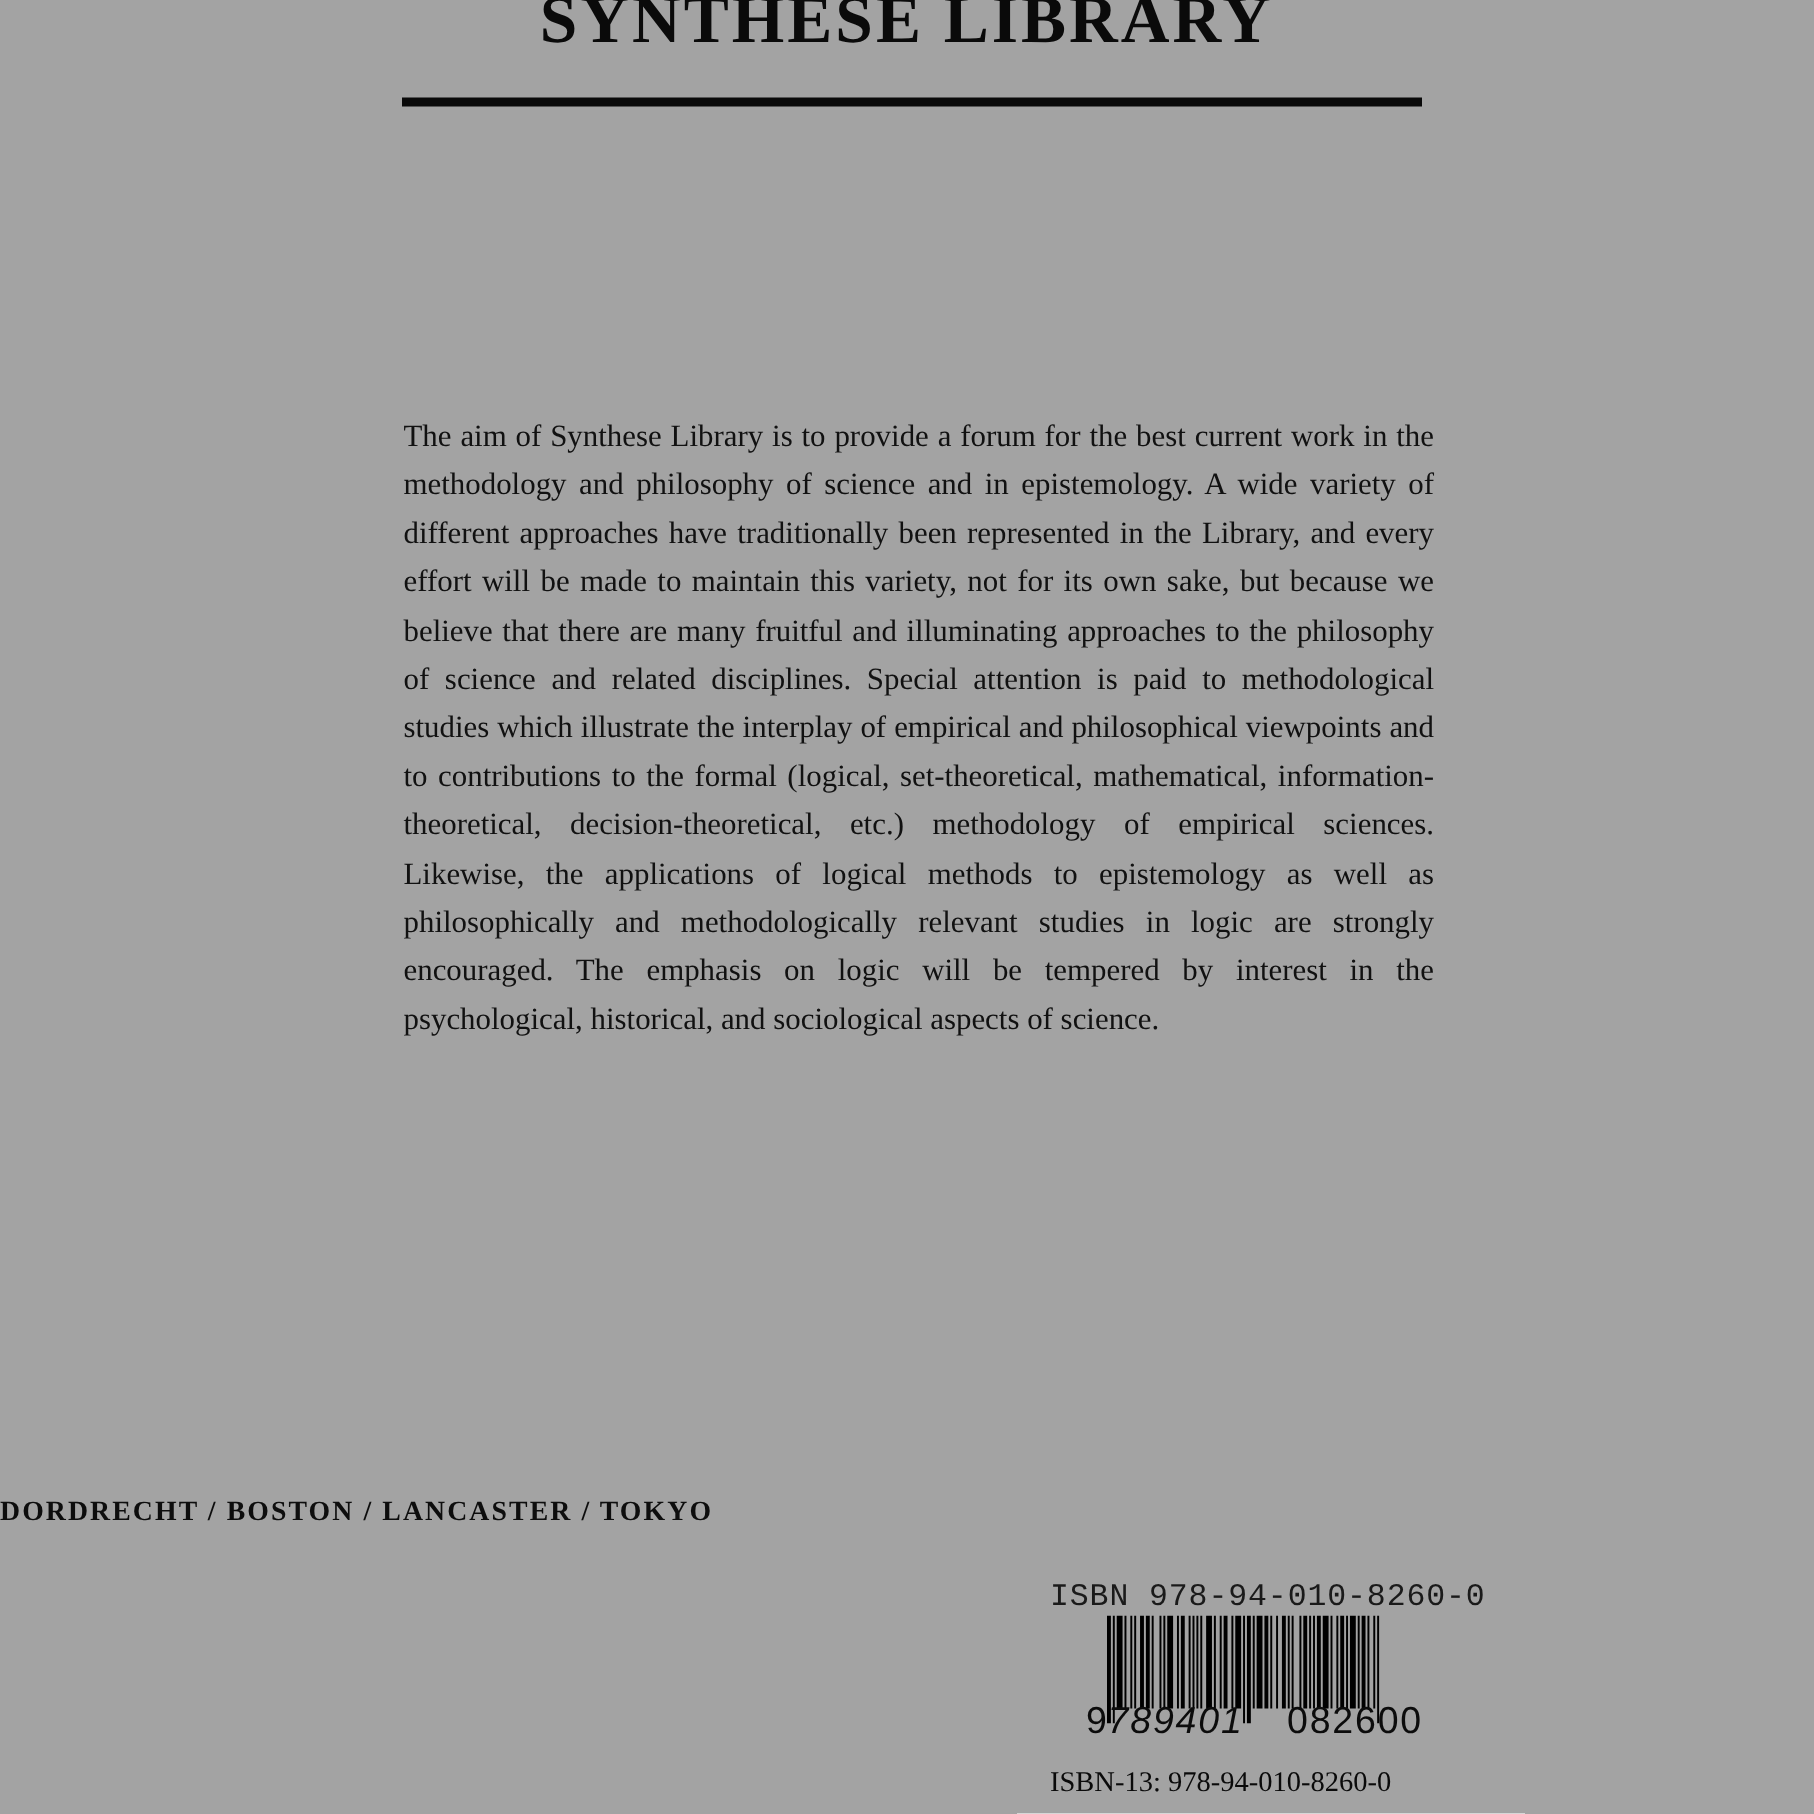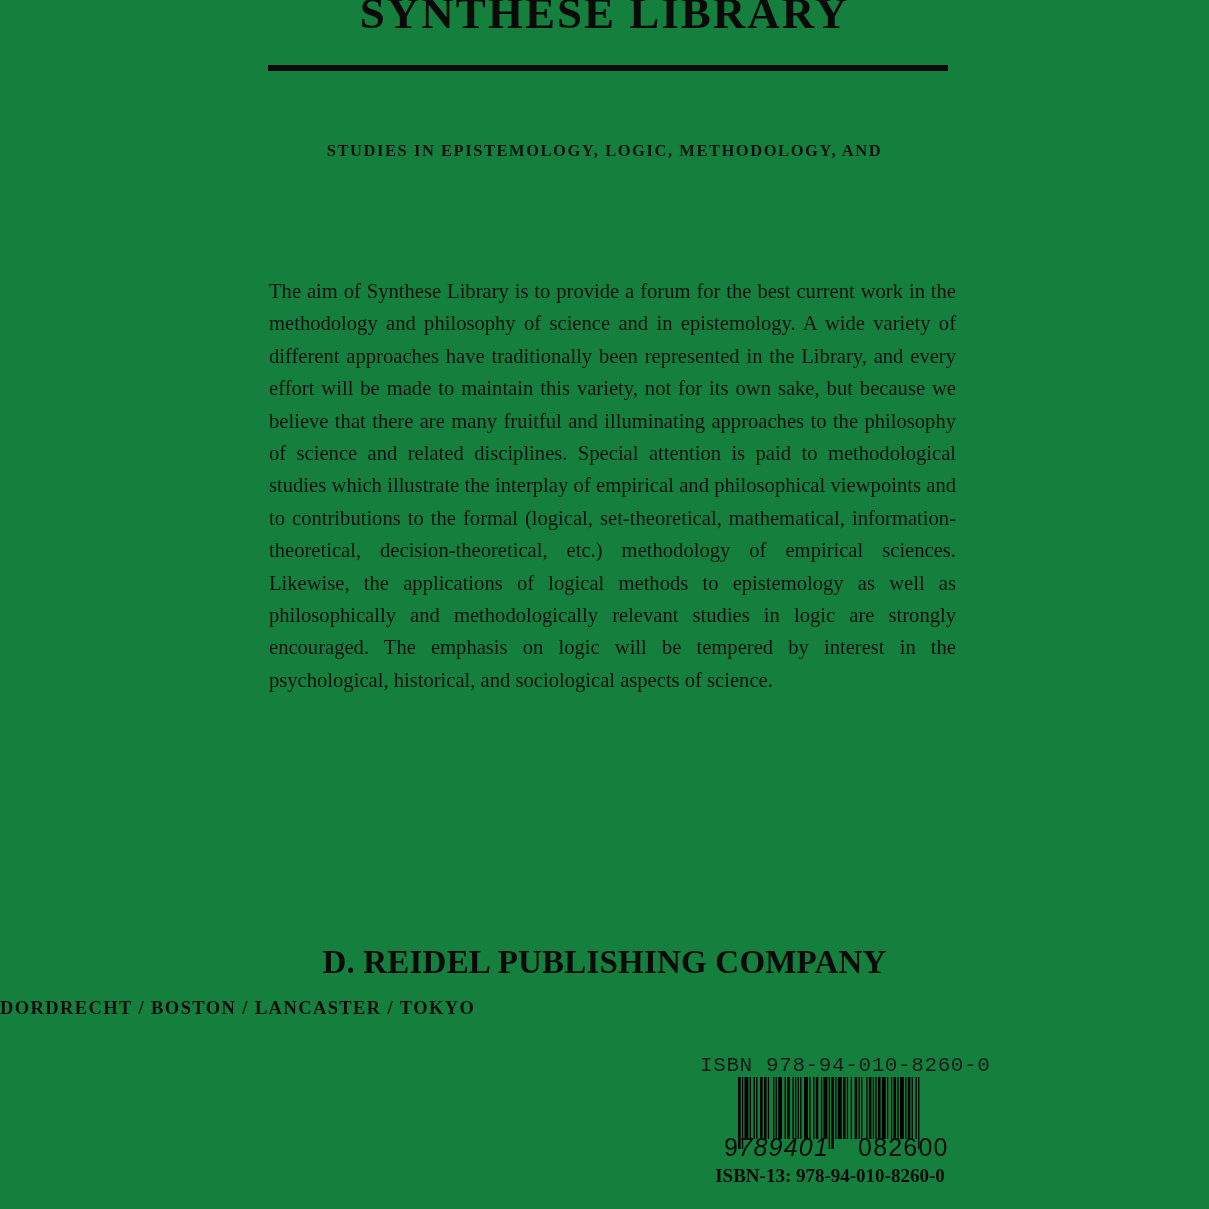--- a/index.html
+++ b/index.html
@@ -11,21 +11,21 @@
   body {
     font-family: "Liberation Serif", "DejaVu Serif", serif;
     color: #0b0b0b;
     -webkit-font-smoothing: antialiased;
   }
 
   .page {
     position: relative;
     width: 1209px;
     height: 1209px;
-    background: #15803d;
+    background: #a3a3a3;
     overflow: hidden;
   }
 
   
   .masthead-title {
     position: absolute;
     top: -9px;
     left: 0;
     width: 1209px;
     text-align: center;
@@ -148,46 +148,44 @@
     font-weight: 400;
     color: #0c0c0c;
     line-height: 1;
     letter-spacing: 0.5px;
   }
   .barcode-digits .grp-lead { width: 24px; text-align: left; }
   .barcode-digits .grp-left { flex: 1; text-align: left; letter-spacing: 1.2px; font-style: italic; }
   .barcode-digits .grp-right { flex: 1; text-align: center; letter-spacing: 1.2px; margin-left: 29px; }
 
   .barcode-isbn13 {
-    margin-top: 5px;
-    text-align: center;
+    margin-top: 18px;
+    text-align: left;
     font-family: "Liberation Serif", "DejaVu Serif", serif;
     font-size: 19px;
-    font-weight: 700;
+    font-weight: 400;
     color: #0a0a0a;
     line-height: 1.15;
     white-space: nowrap;
   }
 </style>
 </head>
 <body>
 
 <div class="page">
 
   <div class="masthead-title">SYNTHESE LIBRARY</div>
 
   <div class="masthead-rule"></div>
 
   <div class="series-subtitle">
-    <span class="line">STUDIES IN EPISTEMOLOGY, LOGIC, METHODOLOGY, AND</span>
   </div>
 
   <div class="blurb">The aim of Synthese Library is to provide a forum for the best current work in the methodology and philosophy of science and in epistemology. A wide variety of different approaches have traditionally been represented in the Library, and every effort will be made to maintain this variety, not for its own sake, but because we believe that there are many fruitful and illuminating approaches to the philosophy of science and related disciplines. Special attention is paid to methodological studies which illustrate the interplay of empirical and philosophical viewpoints and to contributions to the formal (logical, set-theoretical, mathematical, information-theoretical, decision-theoretical, etc.) methodology of empirical sciences. Likewise, the applications of logical methods to epistemology as well as philosophically and methodologically relevant studies in logic are strongly encouraged. The emphasis on logic will be tempered by interest in the psychological, historical, and sociological aspects of science.</div>
 
-  <div class="publisher-name">D. REIDEL PUBLISHING COMPANY</div>
 
   <div class="publisher-cities">DORDRECHT / BOSTON / LANCASTER / TOKYO</div>
 
   <div class="barcode-block">
 
     <div class="barcode-isbn-top">ISBN 978-94-010-8260-0</div>
 
     <svg class="barcode-bars" id="barcode-svg" viewBox="0 0 184 72" preserveAspectRatio="none">
         <rect x="0.00" y="0" width="2.59" height="72" fill="#000000"></rect>
         <rect x="3.89" y="0" width="1.30" height="72" fill="#000000"></rect>

